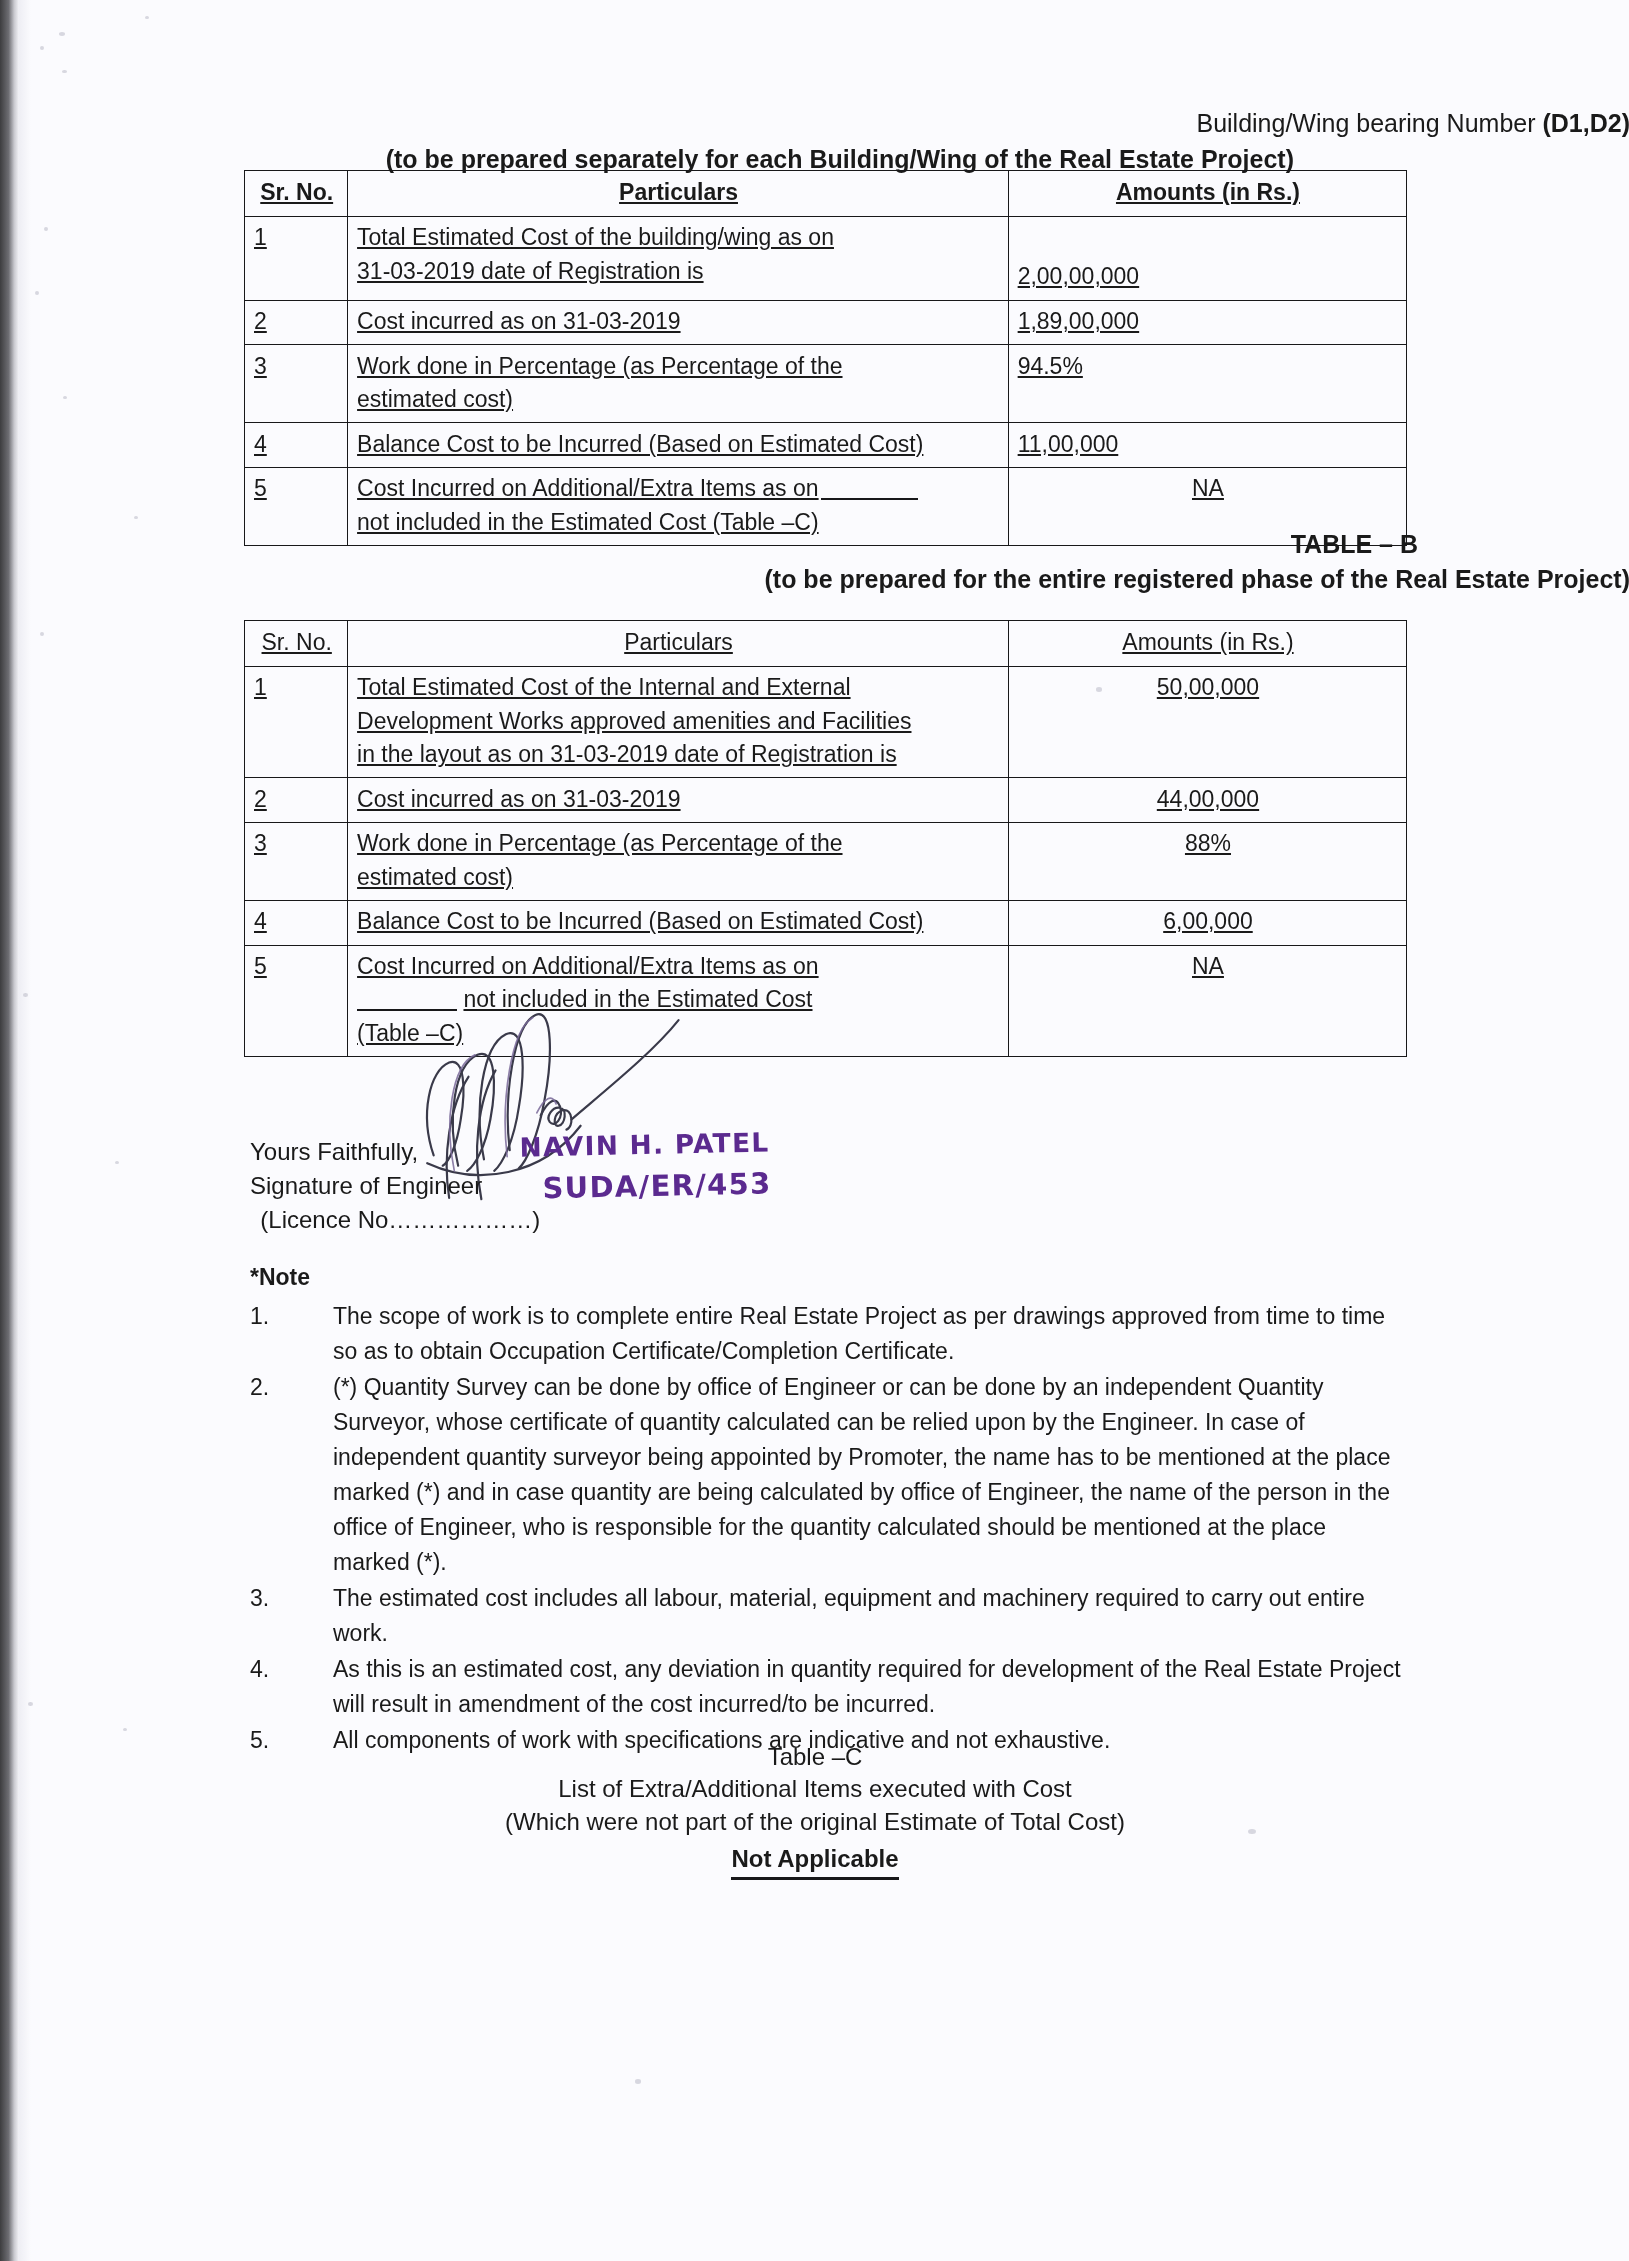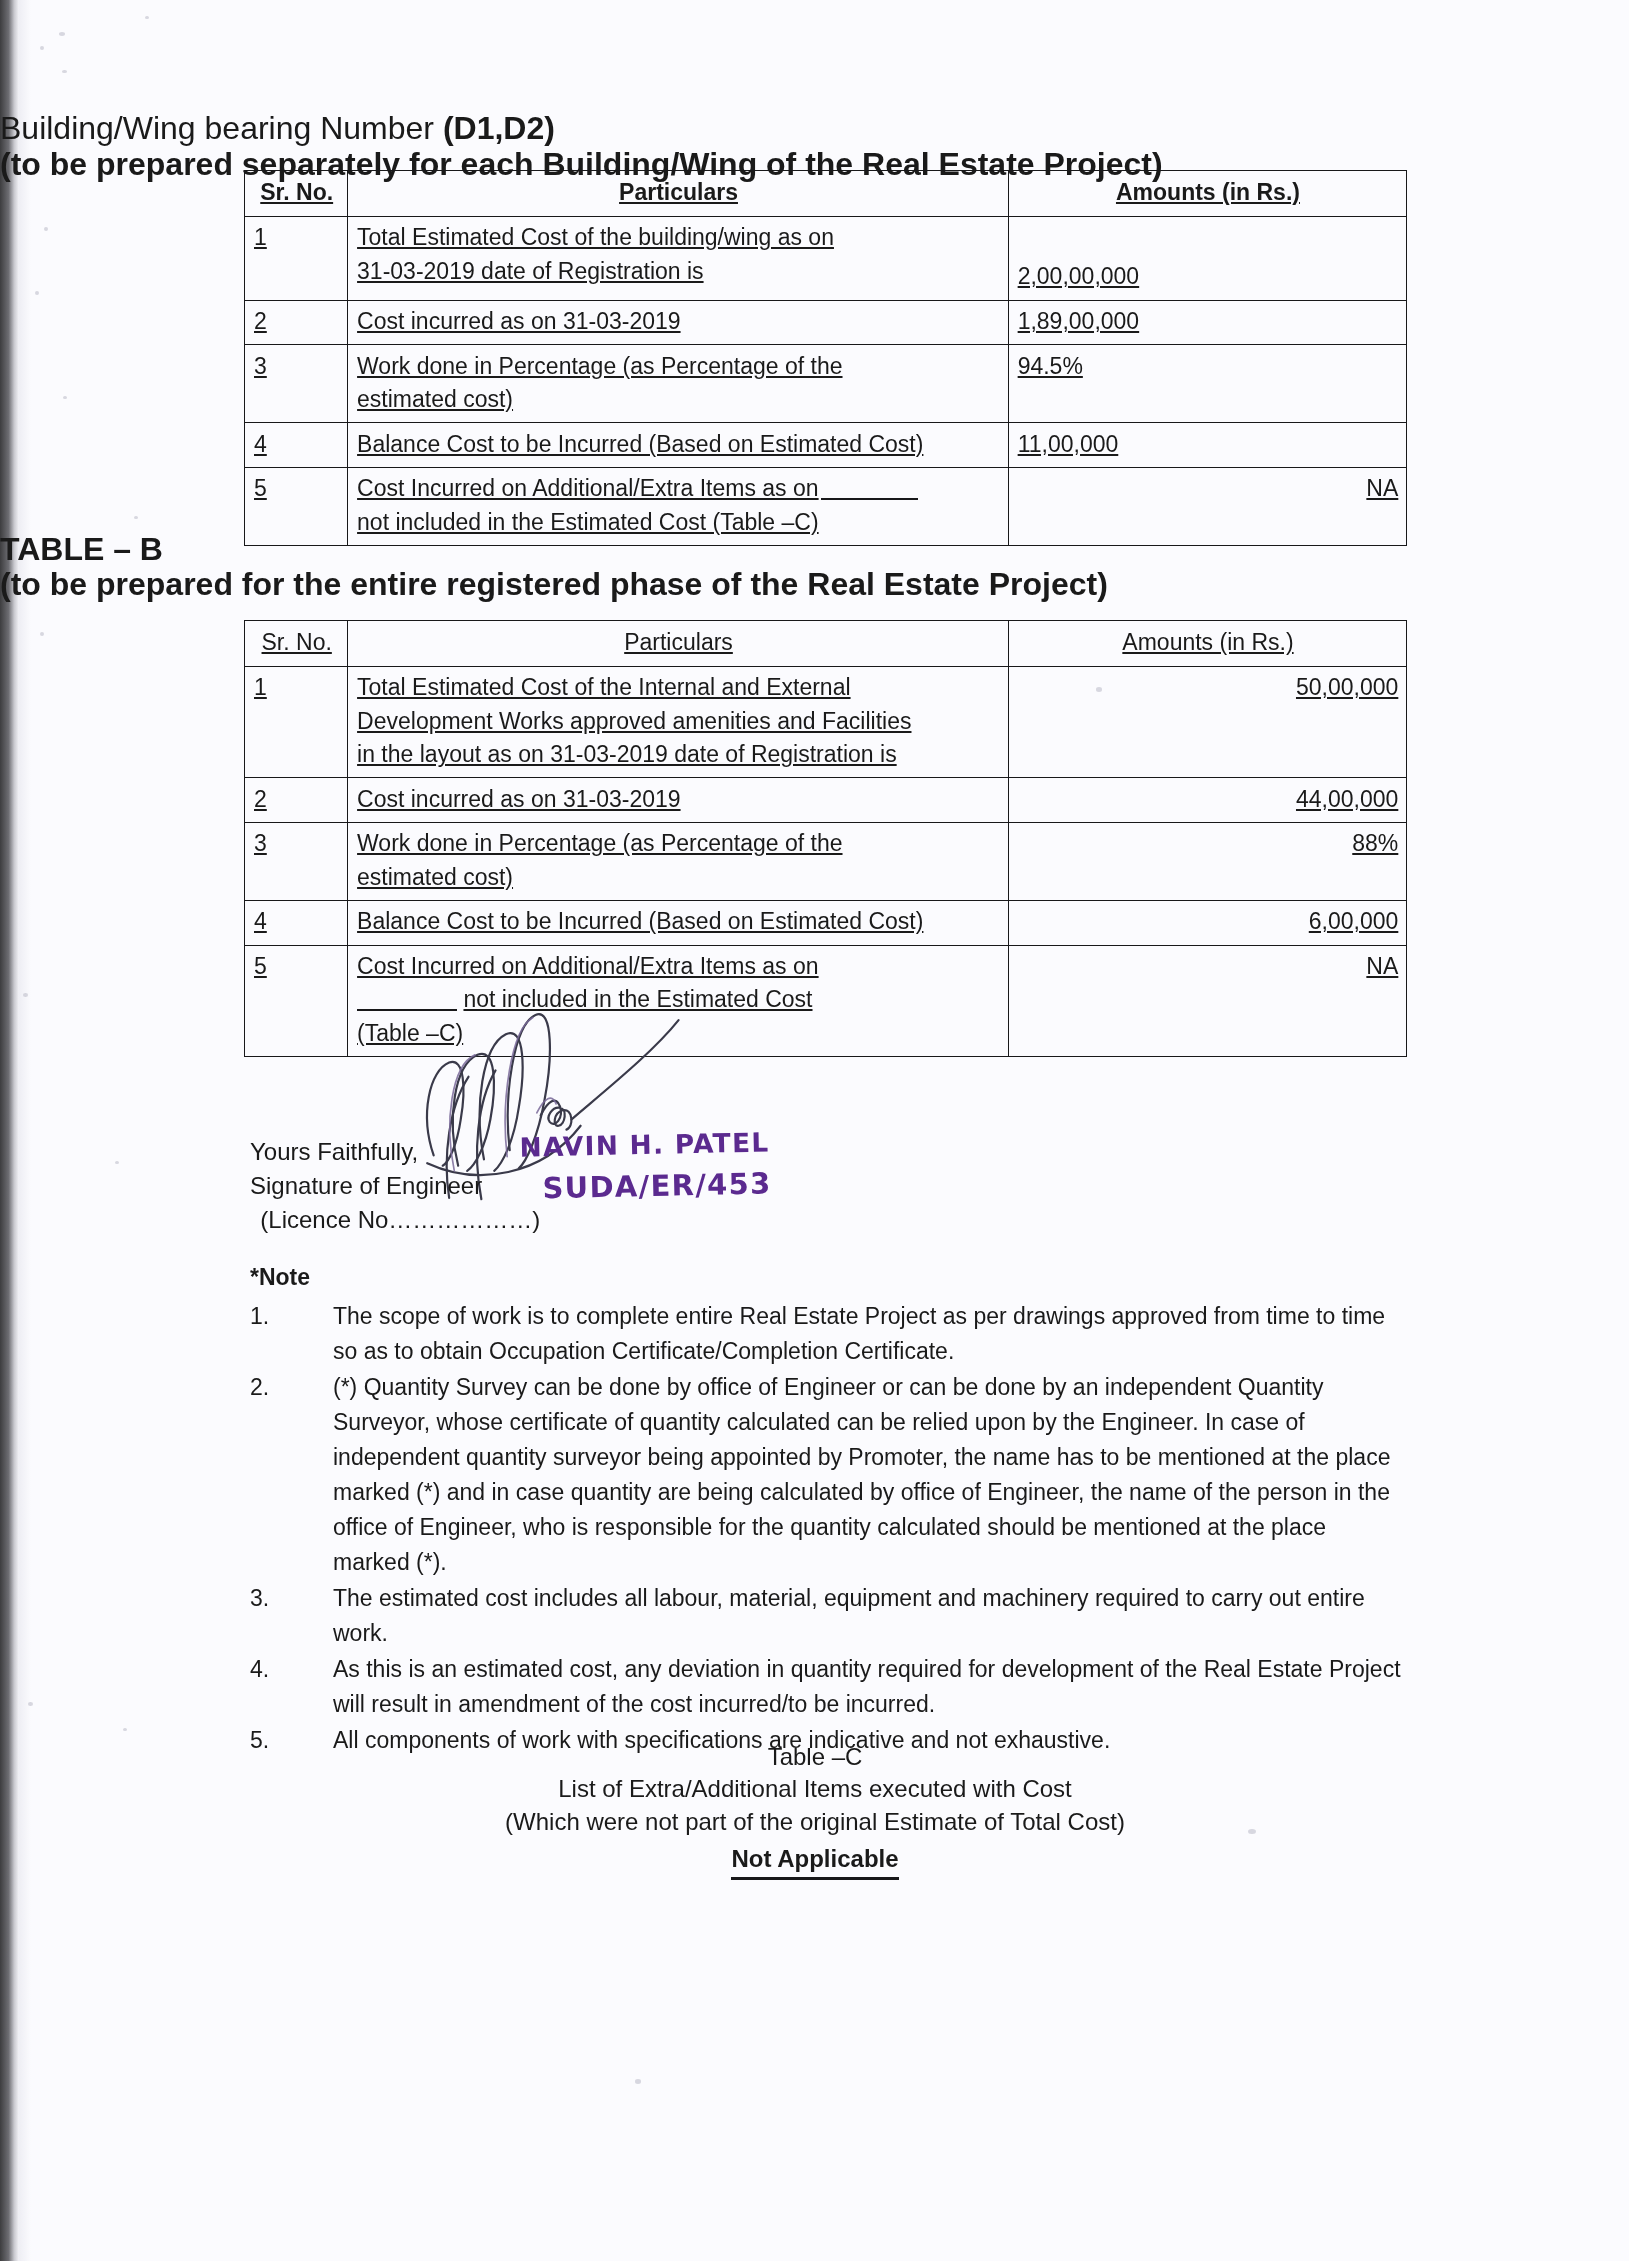--- a/index.html
+++ b/index.html
@@ -35,22 +35,22 @@
   .speck {
     position: absolute;
     background: #b9b9c6;
     border-radius: 50%;
     opacity: .55;
   }
 
   
   .center-line {
     position: absolute;
-    text-align: left;
-    font-size: 32px;
+    text-align: right;
+    font-size: 25px;
     line-height: 1.25;
     white-space: nowrap;
   }
   .bold { font-weight: bold; }
 
   
   .doc-table {
     position: absolute;
     border-collapse: collapse;
     table-layout: fixed;
@@ -67,21 +67,21 @@
   .doc-table th {
     font-weight: bold;
     padding-top: 5.2px;
     padding-bottom: 6.4px;
   }
   .col-sr   { width: 103px; }
   .col-part { width: 660px; }
   .col-amt  { width: 398px; }
 
   .amt-center { text-align: left; }
-  .amt-left   { text-align: right; }
+  .amt-left   { text-align: center; }
 
   .blank-rule {
     display: inline-block;
     width: 97px;
     border-bottom: 2.6px solid #18181a;
     vertical-align: -3.9px;
     margin: 0 2.6px;
   }
   .blank-rule-lead {
     display: inline-block;

